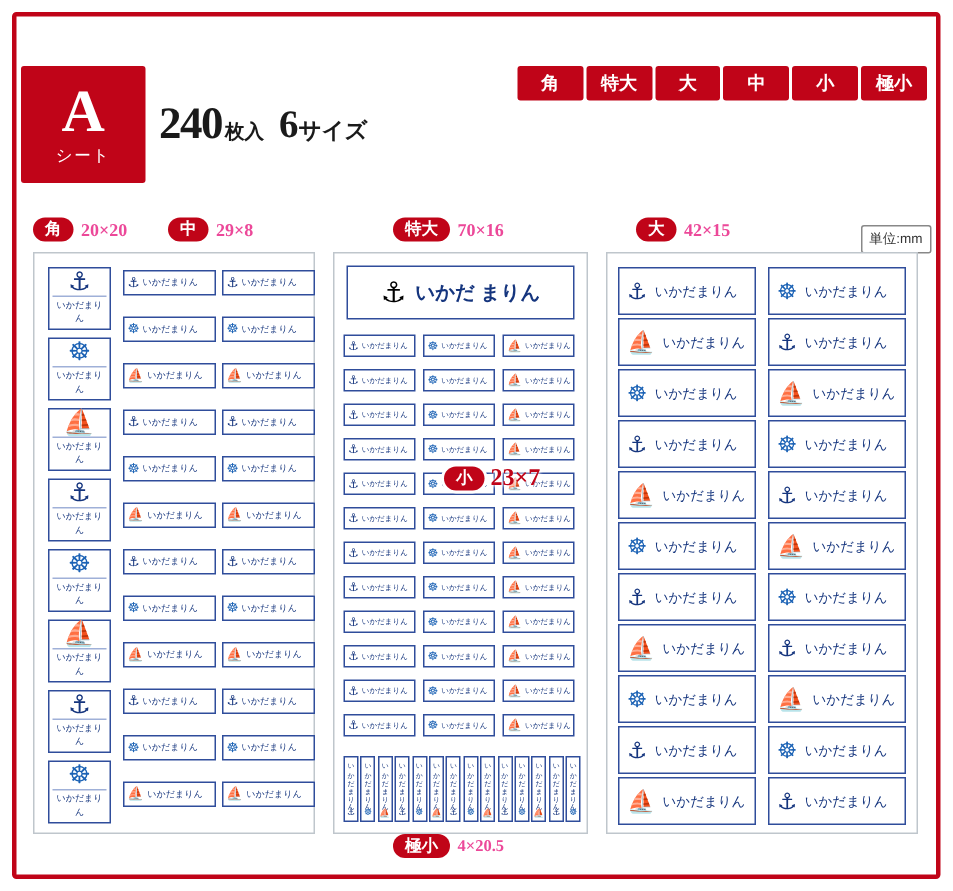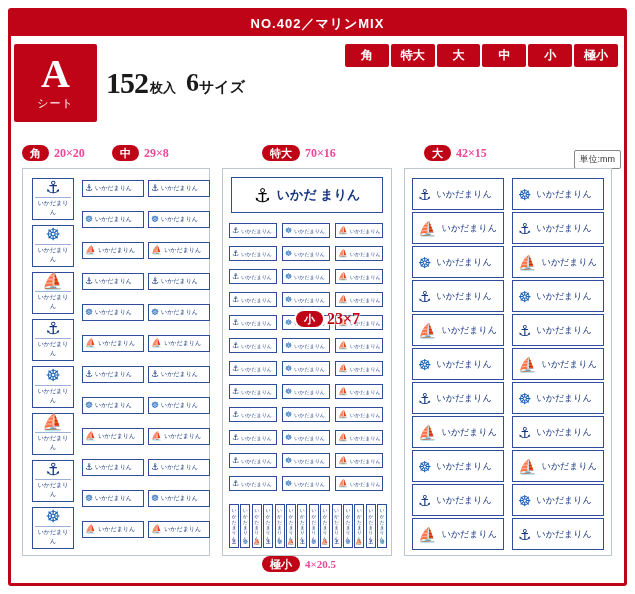--- a/index.html
+++ b/index.html
@@ -87,33 +87,30 @@
   
   .wm{position:absolute;left:0;top:300px;width:635px;text-align:center;font-size:86px;font-weight:bold;color:rgba(140,140,140,0.20);letter-spacing:12px;font-family:"Liberation Serif","DejaVu Serif",serif;pointer-events:none;z-index:20;}
 </style>
 </head>
 <body>
 
 <div class="page">
 
   <div class="frame"></div>
 
-  <div class="titlebar">
-    <span>NO.402／マリンMIX</span>
-  </div>
 
   <div class="header">
 
     <div class="sheetbadge">
       <span class="big">A</span>
       <span class="small">シート</span>
     </div>
 
     <div class="countbox">
-      <span class="n">152</span>
+      <span class="n">240</span>
       <span class="u">枚入</span>
       <span class="n2">6</span>
       <span class="u2">サイズ</span>
     </div>
 
     <div class="sizetable">
       <div class="row">
         <div class="cell">
             <div class="hd">角</div>
           </div>

